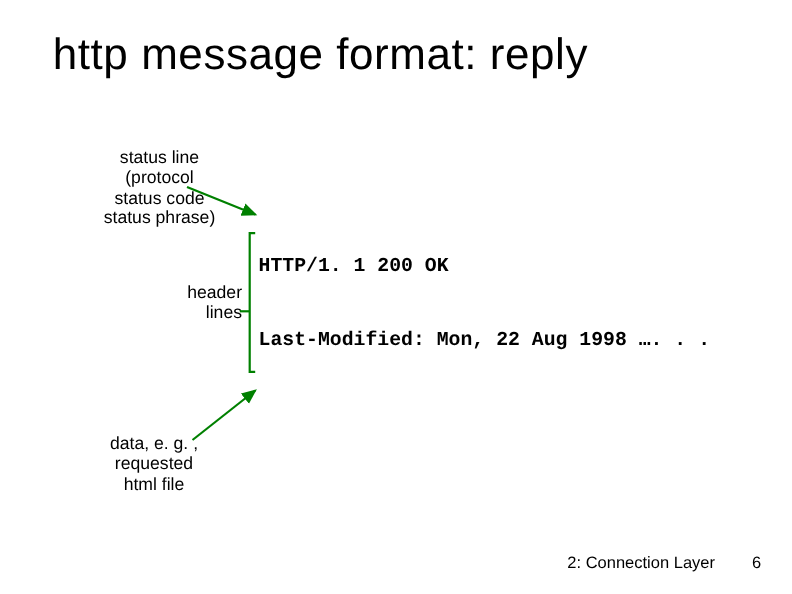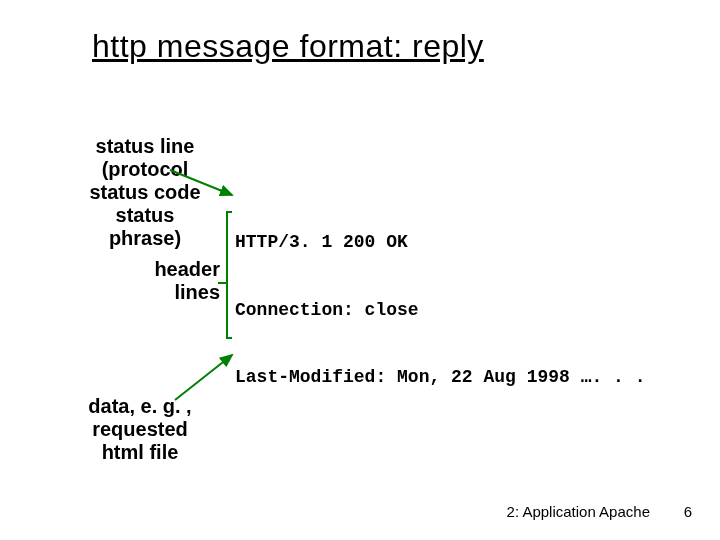--- a/index.html
+++ b/index.html
@@ -10,32 +10,29 @@
     background: #fff;
     font-family: "Comic Sans MS", "Comic Sans", cursive, sans-serif;
     color: #000;
     position: relative;
     overflow: hidden;
   }
   .title {
     position: absolute;
     left: 48px;
     top: 28px;
-    font-size: 32px;
-    text-decoration: underline;
+    font-size: 40px;
     letter-spacing: 0.5px;
-    margin-left: 44px;
   }
   .annot {
     position: absolute;
-    font-size: 20px;
+    font-size: 16px;
     line-height: 1.15;
     text-align: center;
     color: #000;
-    font-weight: bold;
   }
   .annot-status { left: 80px; top: 135px; width: 130px; }
   .annot-header { left: 140px; top: 258px; width: 80px; text-align: right; }
   .annot-data   { left: 80px;  top: 395px; width: 120px; text-align: center; }
 
   .code {
     position: absolute;
     left: 235px;
     top: 186px;
     font-family: "Courier New", Courier, monospace;
@@ -69,22 +66,21 @@
 </head>
 <body>
 
 <div class="title">http message format: reply</div>
 
 <div class="annot annot-status">status line<br>(protocol<br>status code<br>status phrase)</div>
 <div class="annot annot-header">header<br>lines</div>
 <div class="annot annot-data">data, e. g. ,<br>requested<br>html file</div>
 
 <div class="code">
-  <div>HTTP/3. 1 200 OK</div>
-  <div>Connection: close</div>
+  <div>HTTP/1. 1 200 OK</div>
   <div>Last-Modified: Mon, 22 Aug 1998 …. . .</div>
   
   
   
 </div>
 
 <svg class="arrows" viewBox="0 0 720 540">
   <defs>
     <marker id="arrowhead" markerWidth="8" markerHeight="8" refX="6" refY="3" orient="auto">
       <path d="M0,0 L7,3 L0,6 Z" fill="#008000"></path>
@@ -92,14 +88,14 @@
   </defs>
 
   <line x1="170" y1="170" x2="232" y2="195" stroke="#008000" stroke-width="2" marker-end="url(#arrowhead)"></line>
 
   <path d="M 232 212 L 227 212 L 227 338 L 232 338" fill="none" stroke="#008000" stroke-width="2"></path>
   <line x1="218" y1="283" x2="227" y2="283" stroke="#008000" stroke-width="2"></line>
 
   <line x1="175" y1="400" x2="232" y2="355" stroke="#008000" stroke-width="2" marker-end="url(#arrowhead)"></line>
 </svg>
 
-<div class="footer-label">2: Application Apache</div>
+<div class="footer-label">2: Connection Layer</div>
 <div class="footer-num">6</div>
 
 </body></html>

